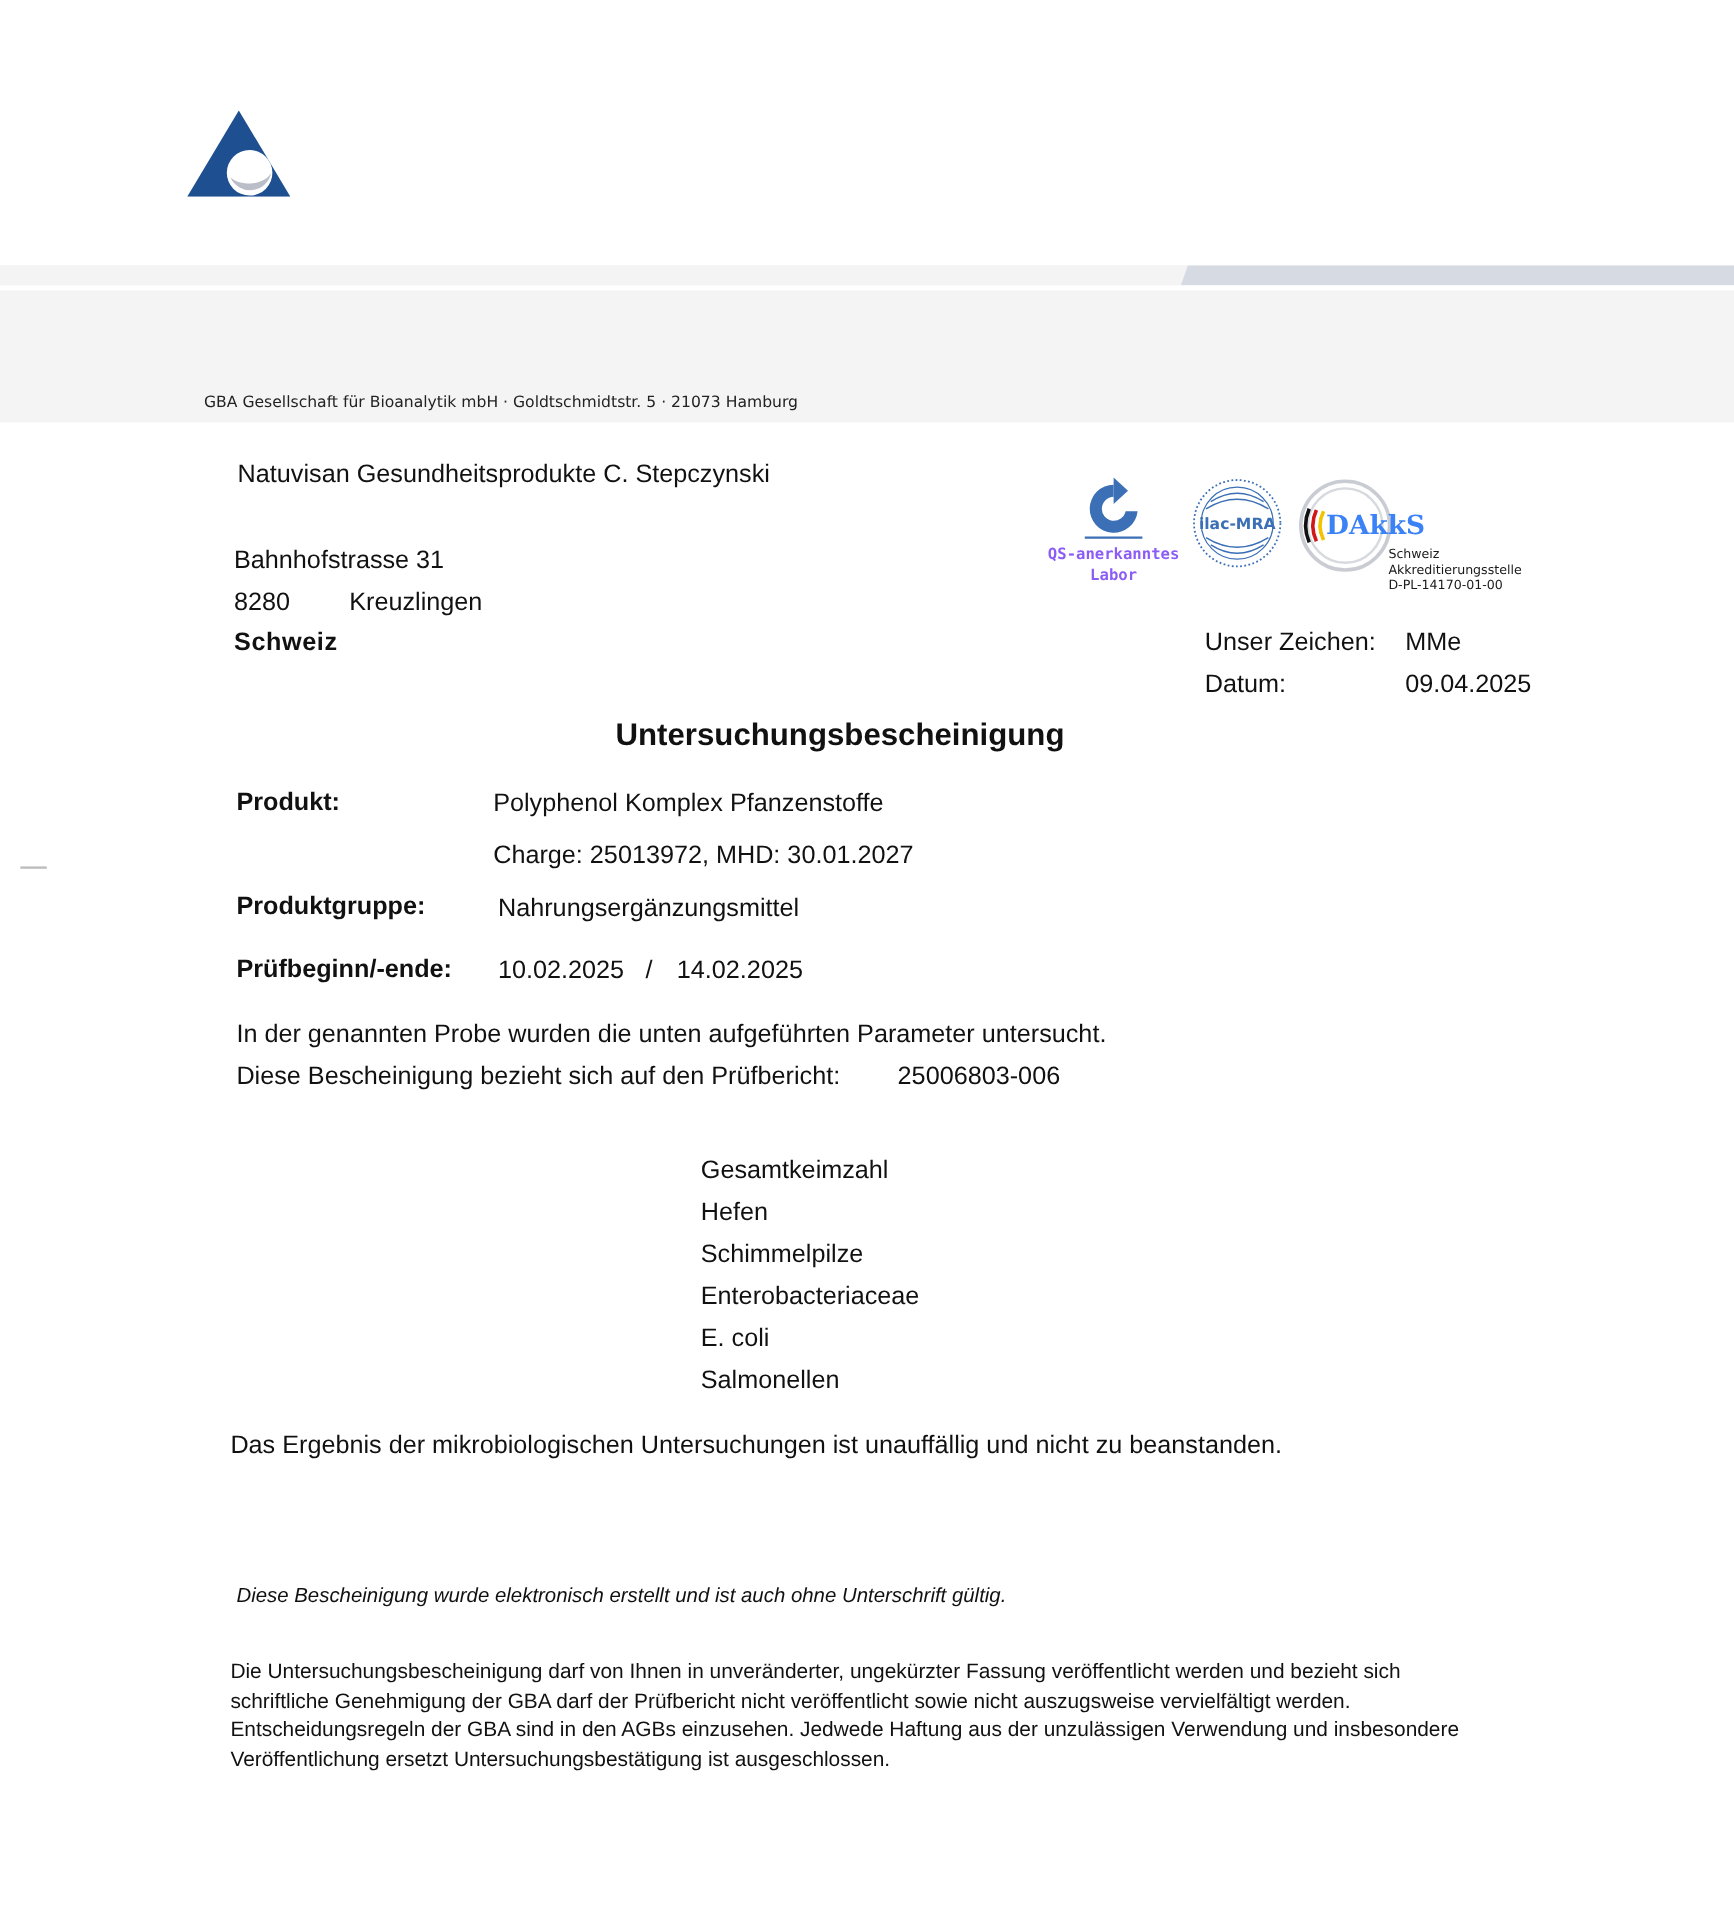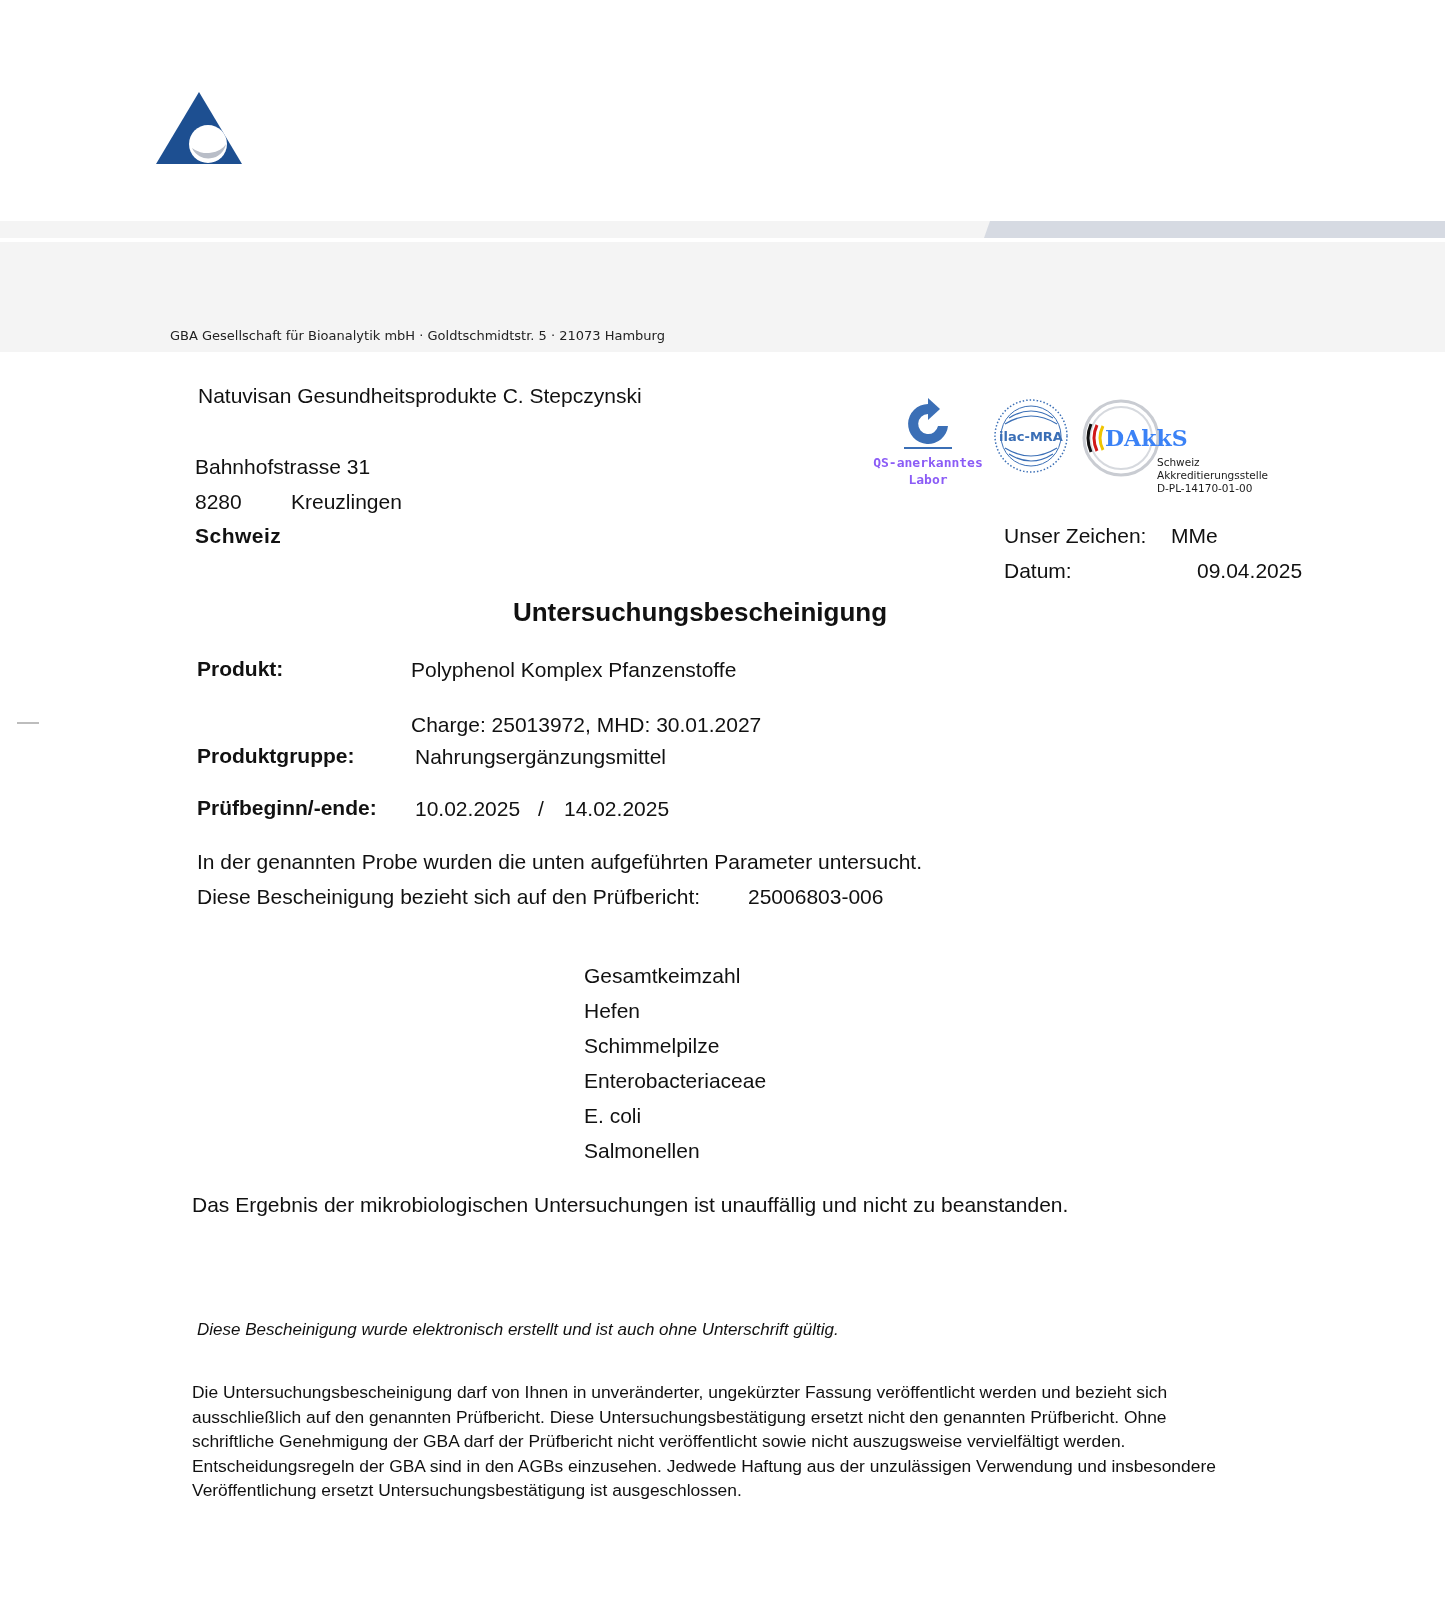--- a/index.html
+++ b/index.html
@@ -39,21 +39,21 @@
   .ilac { left: 993px; width: 76px; height: 76px; }
   .dakks { left: 1081px; width: 200px; height: 96px; }
   .dakks-title { position: absolute; left: 24px; top: 27px; font-family: "DejaVu Serif", serif; font-weight: bold; font-size: 22px; color: #3b82f6; }
   .dakks-sub { position: absolute; left: 76px; top: 58px; font-family: "DejaVu Sans", sans-serif; font-size: 10.5px; line-height: 13px; color: #1a1a1a; white-space: nowrap; }
 
   
   .ref { font-size: 21px; white-space: nowrap; }
   .ref-l1 { left: 1004px; top: 524px; }
   .ref-v1 { left: 1171px; top: 524px; }
   .ref-l2 { left: 1004px; top: 559px; }
-  .ref-v2 { left: 1171px; top: 559px; margin-left: 26px; }
+  .ref-v2 { left: 1171px; top: 559px; }
 
   .doc-title { left: 0; width: 1400px; top: 597px; text-align: center; font-weight: bold; font-size: 26px; }
 
   .fld { font-size: 21px; white-space: nowrap; }
   .fld-b { font-weight: bold; }
 
   .param { left: 584px; font-size: 21px; white-space: nowrap; }
 
   .result { left: 192px; top: 1193px; font-size: 21px; white-space: nowrap; }
   .note { left: 197px; top: 1320px; font-size: 17px; font-style: italic; white-space: nowrap; }
@@ -127,21 +127,21 @@
 
 <div class="abs ref ref-l1">Unser Zeichen:</div>
 <div class="abs ref ref-v1">MMe</div>
 <div class="abs ref ref-l2">Datum:</div>
 <div class="abs ref ref-v2">09.04.2025</div>
 
 <div class="abs doc-title">Untersuchungsbescheinigung</div>
 
 <div class="abs fld fld-b" style="left:197px;top:657px;">Produkt:</div>
 <div class="abs fld" style="left:411px;top:658px;">Polyphenol Komplex Pfanzenstoffe</div>
-<div class="abs fld" style="left:411px;top:701px;margin-top:12px;">Charge: 25013972, MHD: 30.01.2027</div>
+<div class="abs fld" style="left:411px;top:701px;">Charge: 25013972, MHD: 30.01.2027</div>
 <div class="abs fld fld-b" style="left:197px;top:744px;">Produktgruppe:</div>
 <div class="abs fld" style="left:415px;top:745px;">Nahrungsergänzungsmittel</div>
 <div class="abs fld fld-b" style="left:197px;top:796px;">Prüfbeginn/-ende:</div>
 <div class="abs fld" style="left:415px;top:797px;">10.02.2025</div>
 <div class="abs fld" style="left:538px;top:797px;">/</div>
 <div class="abs fld" style="left:564px;top:797px;">14.02.2025</div>
 
 <div class="abs fld" style="left:197px;top:850px;">In der genannten Probe wurden die unten aufgeführten Parameter untersucht.</div>
 <div class="abs fld" style="left:197px;top:885px;">Diese Bescheinigung bezieht sich auf den Prüfbericht:</div>
 <div class="abs fld" style="left:748px;top:885px;">25006803-006</div>
@@ -152,17 +152,16 @@
 <div class="abs param" style="top:1069px;">Enterobacteriaceae</div>
 <div class="abs param" style="top:1104px;">E. coli</div>
 <div class="abs param" style="top:1139px;">Salmonellen</div>
 
 <div class="abs result">Das Ergebnis der mikrobiologischen Untersuchungen ist unauffällig und nicht zu beanstanden.</div>
 
 <div class="abs note">Diese Bescheinigung wurde elektronisch erstellt und ist auch ohne Unterschrift gültig.</div>
 
 <div class="abs disclaimer">
   <span>Die Untersuchungsbescheinigung darf von Ihnen in unveränderter, ungekürzter Fassung veröffentlicht werden und bezieht sich</span>
-  <span>ausschließlich auf den genannten Prüfbericht. Diese Untersuchungsbestätigung ersetzt nicht den genannten Prüfbericht. Ohne</span>
   <span>schriftliche Genehmigung der GBA darf der Prüfbericht nicht veröffentlicht sowie nicht auszugsweise vervielfältigt werden.</span>
   <span>Entscheidungsregeln der GBA sind in den AGBs einzusehen. Jedwede Haftung aus der unzulässigen Verwendung und insbesondere</span>
   <span>Veröffentlichung ersetzt Untersuchungsbestätigung ist ausgeschlossen.</span>
 </div>
 
 </body></html>

